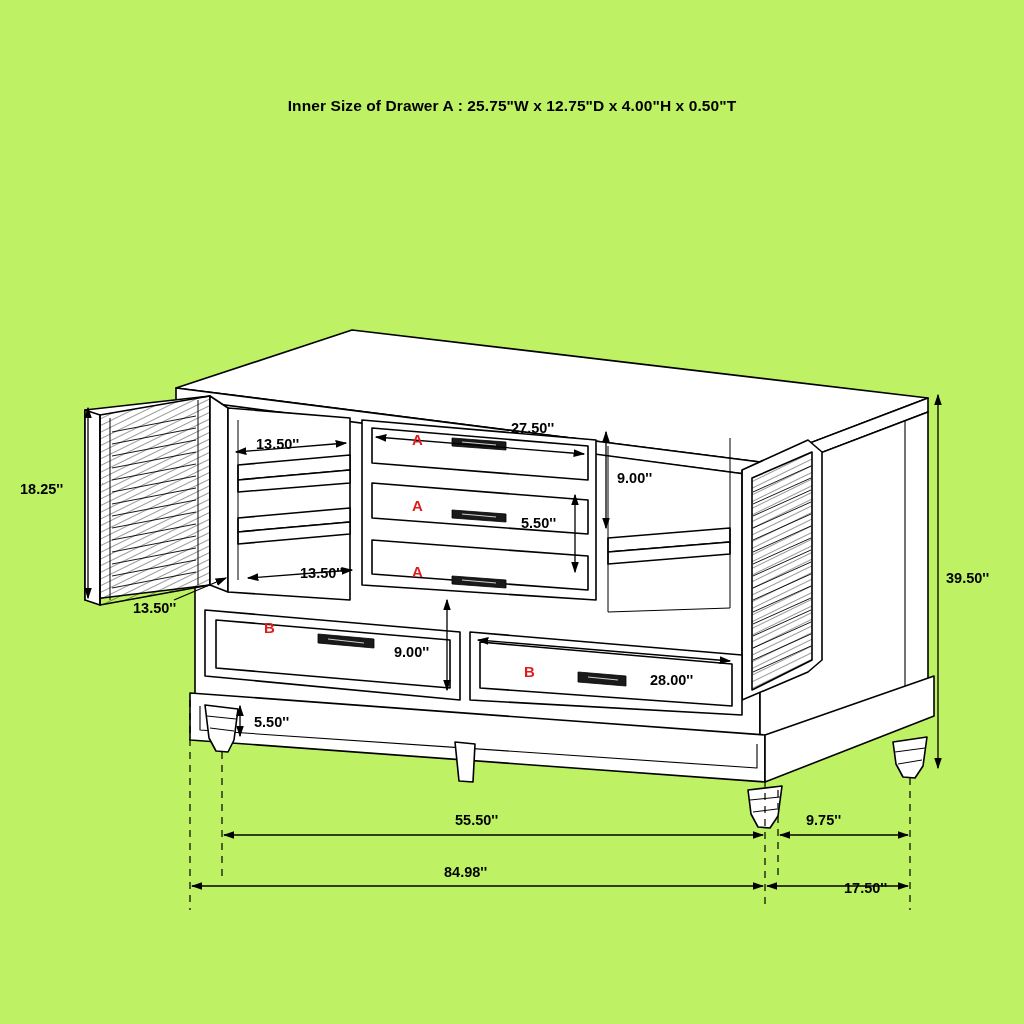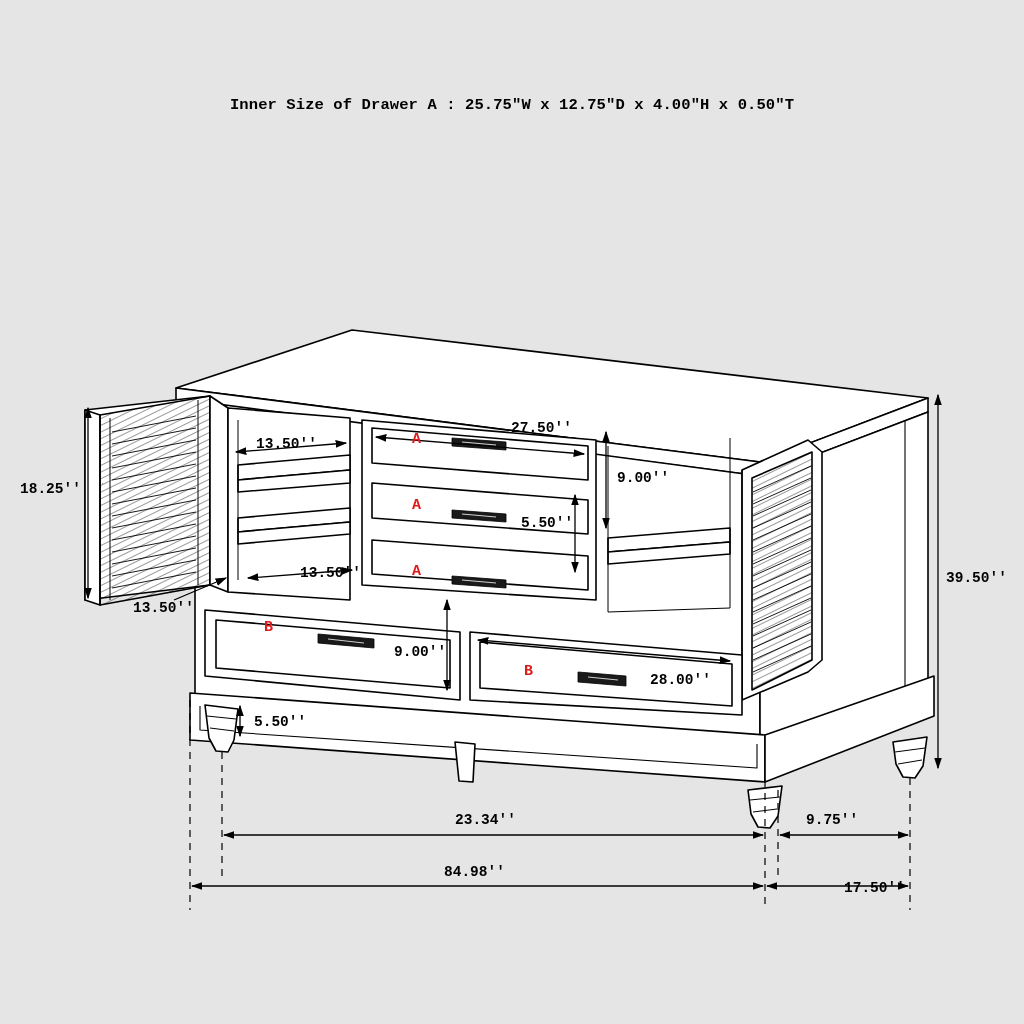--- a/index.html
+++ b/index.html
@@ -4,22 +4,22 @@
 <style>
   html, body {
     margin: 0;
     padding: 0;
     background: #ffffff;
   }
   #page {
     position: relative;
     width: 1024px;
     height: 1024px;
-    background: #e5e5e5;
-    font-family: Liberation Mono, monospace;
+    background: #bef264;
+    font-family: Liberation Sans, sans-serif;
     overflow: hidden;
   }
   .hdr {
     position: absolute;
     left: 0;
     top: 95px;
     width: 1024px;
     text-align: center;
     font-size: 15.5px;
     font-weight: bold;
@@ -227,21 +227,21 @@
   <div class="dimtxt" style="left:256px; top:436px;">13.50''</div>
   <div class="dimtxt" style="left:300px; top:565px;">13.50''</div>
   <div class="dimtxt" style="left:133px; top:600px;">13.50''</div>
   <div class="dimtxt" style="left:511px; top:420px;">27.50''</div>
   <div class="dimtxt" style="left:521px; top:515px;">5.50''</div>
   <div class="dimtxt" style="left:617px; top:470px;">9.00''</div>
   <div class="dimtxt" style="left:394px; top:644px;">9.00''</div>
   <div class="dimtxt" style="left:650px; top:672px;">28.00''</div>
   <div class="dimtxt" style="left:254px; top:714px;">5.50''</div>
   <div class="dimtxt" style="left:946px; top:570px;">39.50''</div>
-  <div class="dimtxt" style="left:455px; top:812px;">23.34''</div>
+  <div class="dimtxt" style="left:455px; top:812px;">55.50''</div>
   <div class="dimtxt" style="left:806px; top:812px;text-align:right;">9.75''</div>
   <div class="dimtxt" style="left:444px; top:864px;">84.98''</div>
   <div class="dimtxt" style="left:844px; top:864px;margin-top:16px;">17.50''</div>
 
   <div class="lbl-red" style="left:412px; top:431px;">A</div>
   <div class="lbl-red" style="left:412px; top:497px;">A</div>
   <div class="lbl-red" style="left:412px; top:563px;">A</div>
   <div class="lbl-red" style="left:264px; top:619px;">B</div>
   <div class="lbl-red" style="left:524px; top:663px;">B</div>
 

